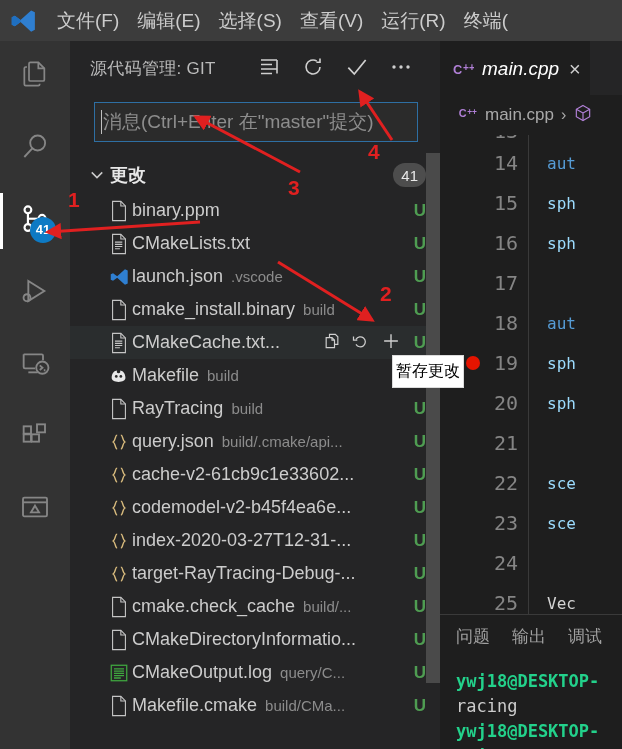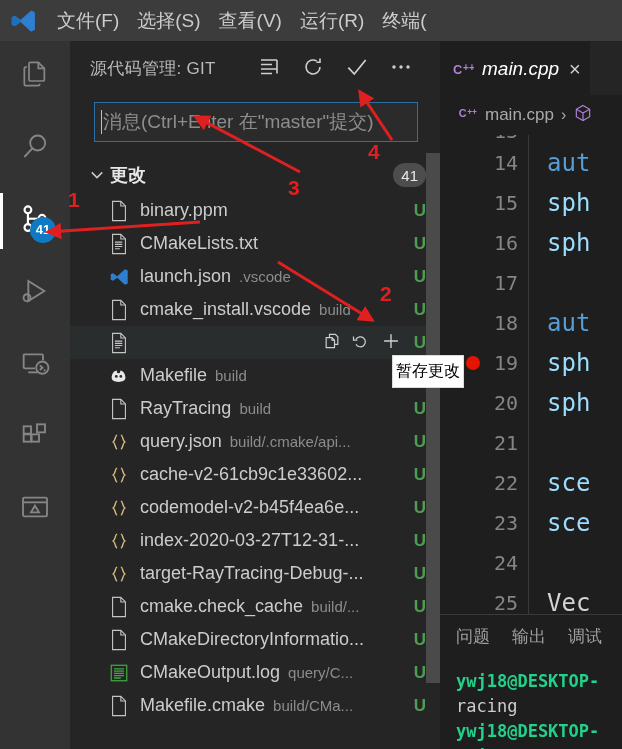--- a/index.html
+++ b/index.html
@@ -82,21 +82,21 @@
     display:flex; align-items:center; justify-content:center;
   }
 
   .file-list { margin-top: 2px; position: relative; }
   .file-row {
     height: 33px; display: flex; align-items: center; padding-left: 36px; padding-right: 12px;
     position: relative; white-space: nowrap;
   }
   .file-row.hover { background: #2a2d2e; }
   .f-icon { width: 26px; flex: 0 0 26px; display: flex; align-items: center; justify-content: center; }
-  .f-name { color: #cccccc; font-size: 18px; margin-left: 8px; overflow: hidden; text-overflow: ellipsis; }
+  .f-name { color: #cccccc; font-size: 18px; margin-left: 0; overflow: hidden; text-overflow: ellipsis; }
   .f-path { color: #8c8c8c; font-size: 15px; margin-left: 8px; overflow: hidden; text-overflow: ellipsis; }
   .f-spacer { flex: 1 1 auto; min-width: 4px; }
   .f-inline { display: flex; align-items: center; gap: 9px; margin-right: 10px; color: #cfcfcf; }
   .f-status { color: #4f9d52; font-size: 17px; font-weight: bold; width: 16px; text-align: center; flex: 0 0 16px;}
 
   .scm-scrollbar {
     position: absolute; right: 0px; top: 0; width: 14px; background: transparent;
   }
   .scm-thumb { position: absolute; right: 0; width: 14px; background: #4a4a4a; }
 
@@ -121,21 +121,21 @@
   .code-area { position: relative; height: 480px; overflow: hidden; font-family: "DejaVu Sans Mono", "Liberation Mono", monospace; }
   .code-line { height: 40px; display: flex; align-items: center; position: relative; }
   .gutter {
     width: 68px; flex: 0 0 68px; text-align: right; padding-right: 10px;
     color: #858585; font-size: 20px; position: relative;
     font-family: "DejaVu Sans Mono", "Liberation Mono", monospace;
     margin-left: 20px;
   }
   .bp { position: absolute; left: 6px; top: 50%; transform: translateY(-50%); width: 14px; height: 14px; border-radius: 50%; background: #e51400; }
   .vsep { width: 1px; flex:0 0 1px; background: #3a3a3a; height: 100%; }
-  .code-txt { padding-left: 18px; font-size: 24px; white-space: nowrap; flex: 1 1 auto; height: 100%; display:flex; align-items:center;}
+  .code-txt { padding-left: 18px; font-size: 16px; white-space: nowrap; flex: 1 1 auto; height: 100%; display:flex; align-items:center;}
   .kw { color: #569cd6; }
   .id { color: #9cdcfe; }
   .pl { color: #d4d4d4; }
 
   
   .panel {
     position: absolute; left: 440px; top: 614px; width: 182px; height: 135px;
     background: #1e1e1e; border-top: 1px solid #3a3a3a;
   }
   .panel-tabs { height: 42px; display: flex; align-items: center; padding-left: 16px; gap: 22px; }
@@ -165,20 +165,21 @@
 <div id="app">
 
   <div class="titlebar">
     <div class="vslogo">
       <svg width="30" height="30" viewBox="0 0 24 24">
         <path d="M18.5 3.5 L21.5 5 L21.5 19 L18.5 20.5 L10 12.8 L5.5 16.2 L3 15 L3 9 L5.5 7.8 L10 11.2 Z" fill="#2f7fd1"></path>
         <path d="M5.5 7.8 L10 11.2 L10 12.8 L5.5 16.2 L3 15 L3 9 Z" fill="#1f6fc0"></path>
       </svg>
     </div>
     <div class="menu-item">文件(F)</div>
+    <div class="menu-item">编辑(E)</div>
     <div class="menu-item">选择(S)</div>
     <div class="menu-item">查看(V)</div>
     <div class="menu-item">运行(R)</div>
     <div class="menu-item">终端(</div>
   </div>
 
   <div class="activitybar">
 
     <div class="act-item">
       <span>
@@ -356,34 +357,35 @@
         <span class="f-status">U</span>
       </div>
 
       <div class="file-row">
         <span class="f-icon">
           <svg width="20" height="22" viewBox="0 0 20 24" fill="none" stroke="#c5c5c5" stroke-width="1.2">
             <path d="M3 1.5 H12 L17 6.5 V22.5 H3 Z"></path>
               <path d="M12 1.5 V6.5 H17"></path>
           </svg>
         </span>
-        <span class="f-name">cmake_install.vscode</span>
+        <span class="f-name">cmake_install.binary</span>
         <span class="f-path">build</span>
         <span class="f-spacer"></span>
         <span class="f-status">U</span>
       </div>
 
       <div class="file-row hover">
         <span class="f-icon">
           <svg width="20" height="22" viewBox="0 0 20 24" fill="none" stroke="#c5c5c5" stroke-width="1.2">
             <path d="M3 1.5 H12 L17 6.5 V22.5 H3 Z"></path>
               <path d="M12 1.5 V6.5 H17"></path>
             <path d="M5.6 10 H13.6 M5.6 12.4 H13.6 M5.6 14.8 H13.6 M5.6 17.2 H11"></path>
           </svg>
         </span>
+        <span class="f-name">CMakeCache.txt...</span>
         <span class="f-spacer"></span>
         <span class="f-inline">
           <span>
             <span>
               <svg width="20" height="20" viewBox="0 0 24 24" fill="none" stroke="#cfcfcf" stroke-width="1.4">
                 <path d="M5 8 V20 H15 V11 L12 8 Z"></path>
                   <path d="M12 8 V11 H15"></path>
                 <path d="M9 8 V4 H16 L19 7 V16 H15"></path>
               </svg>
             </span>

